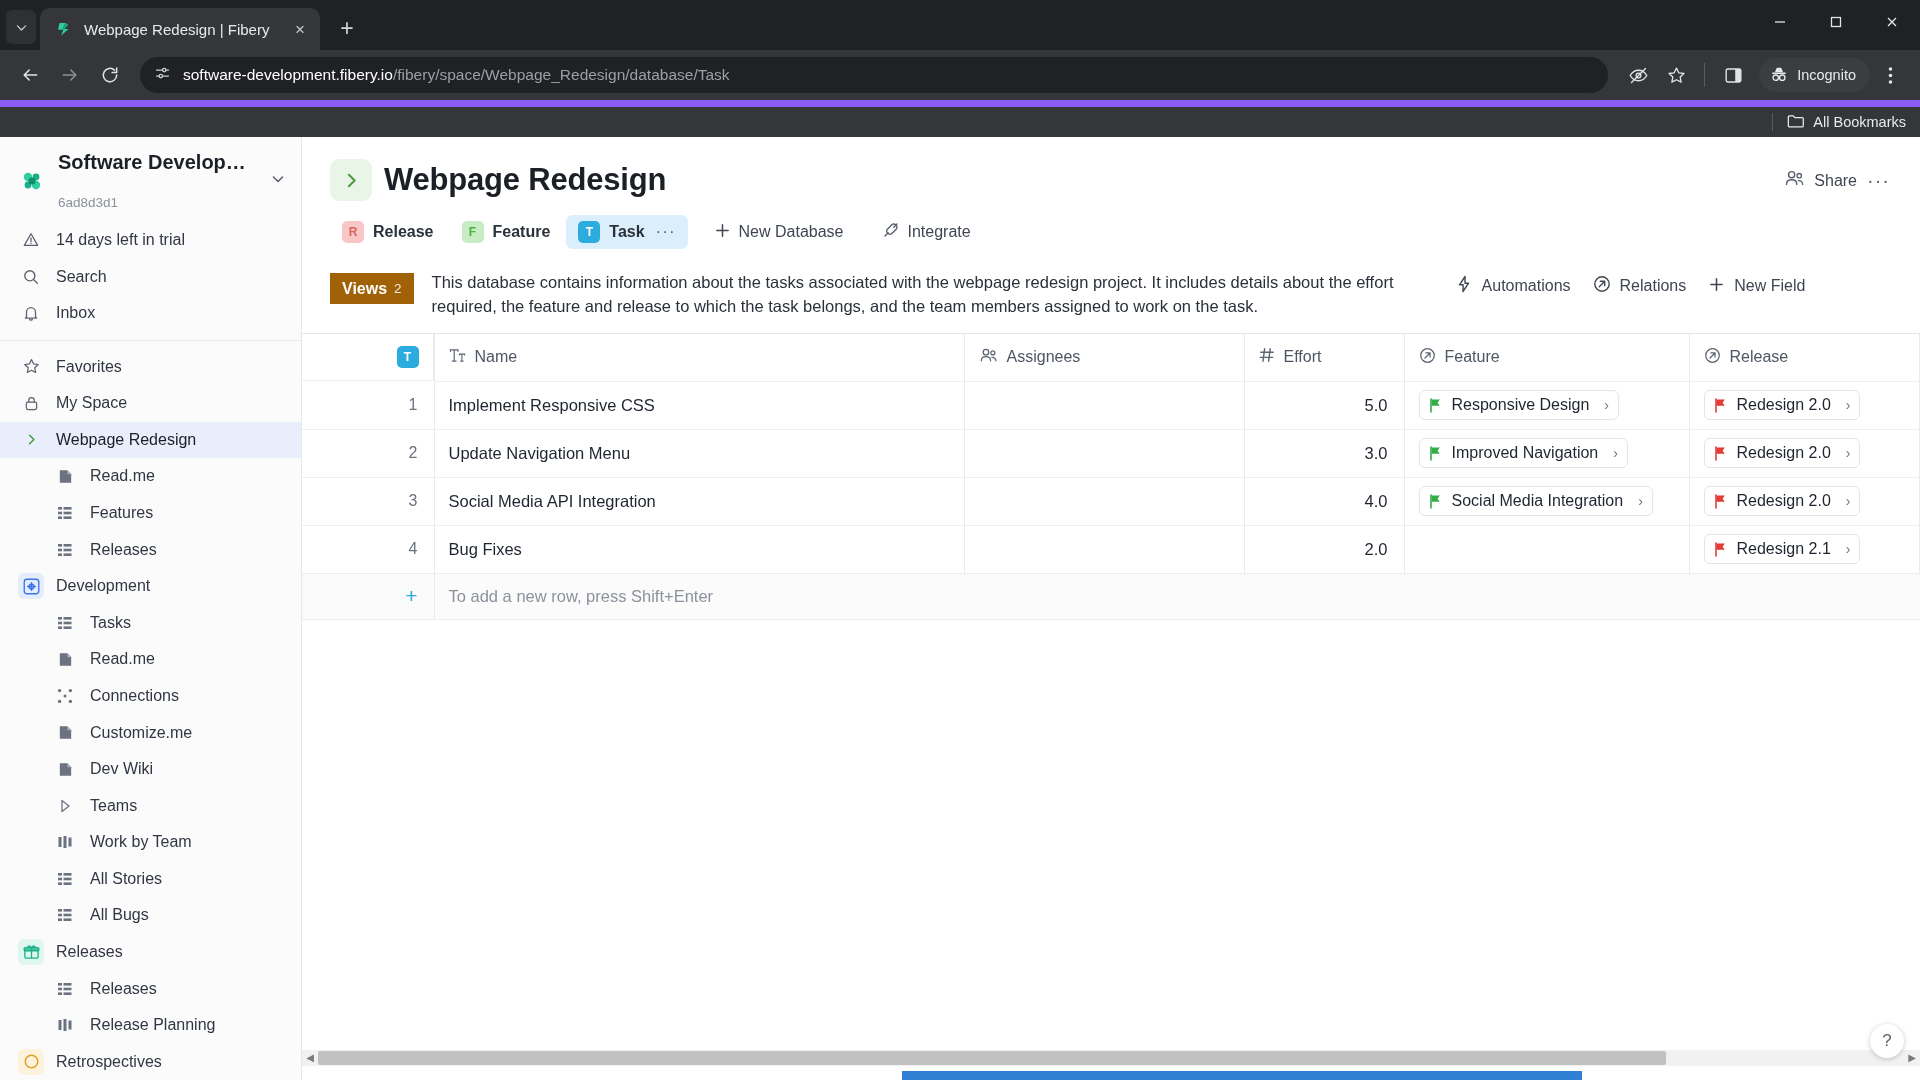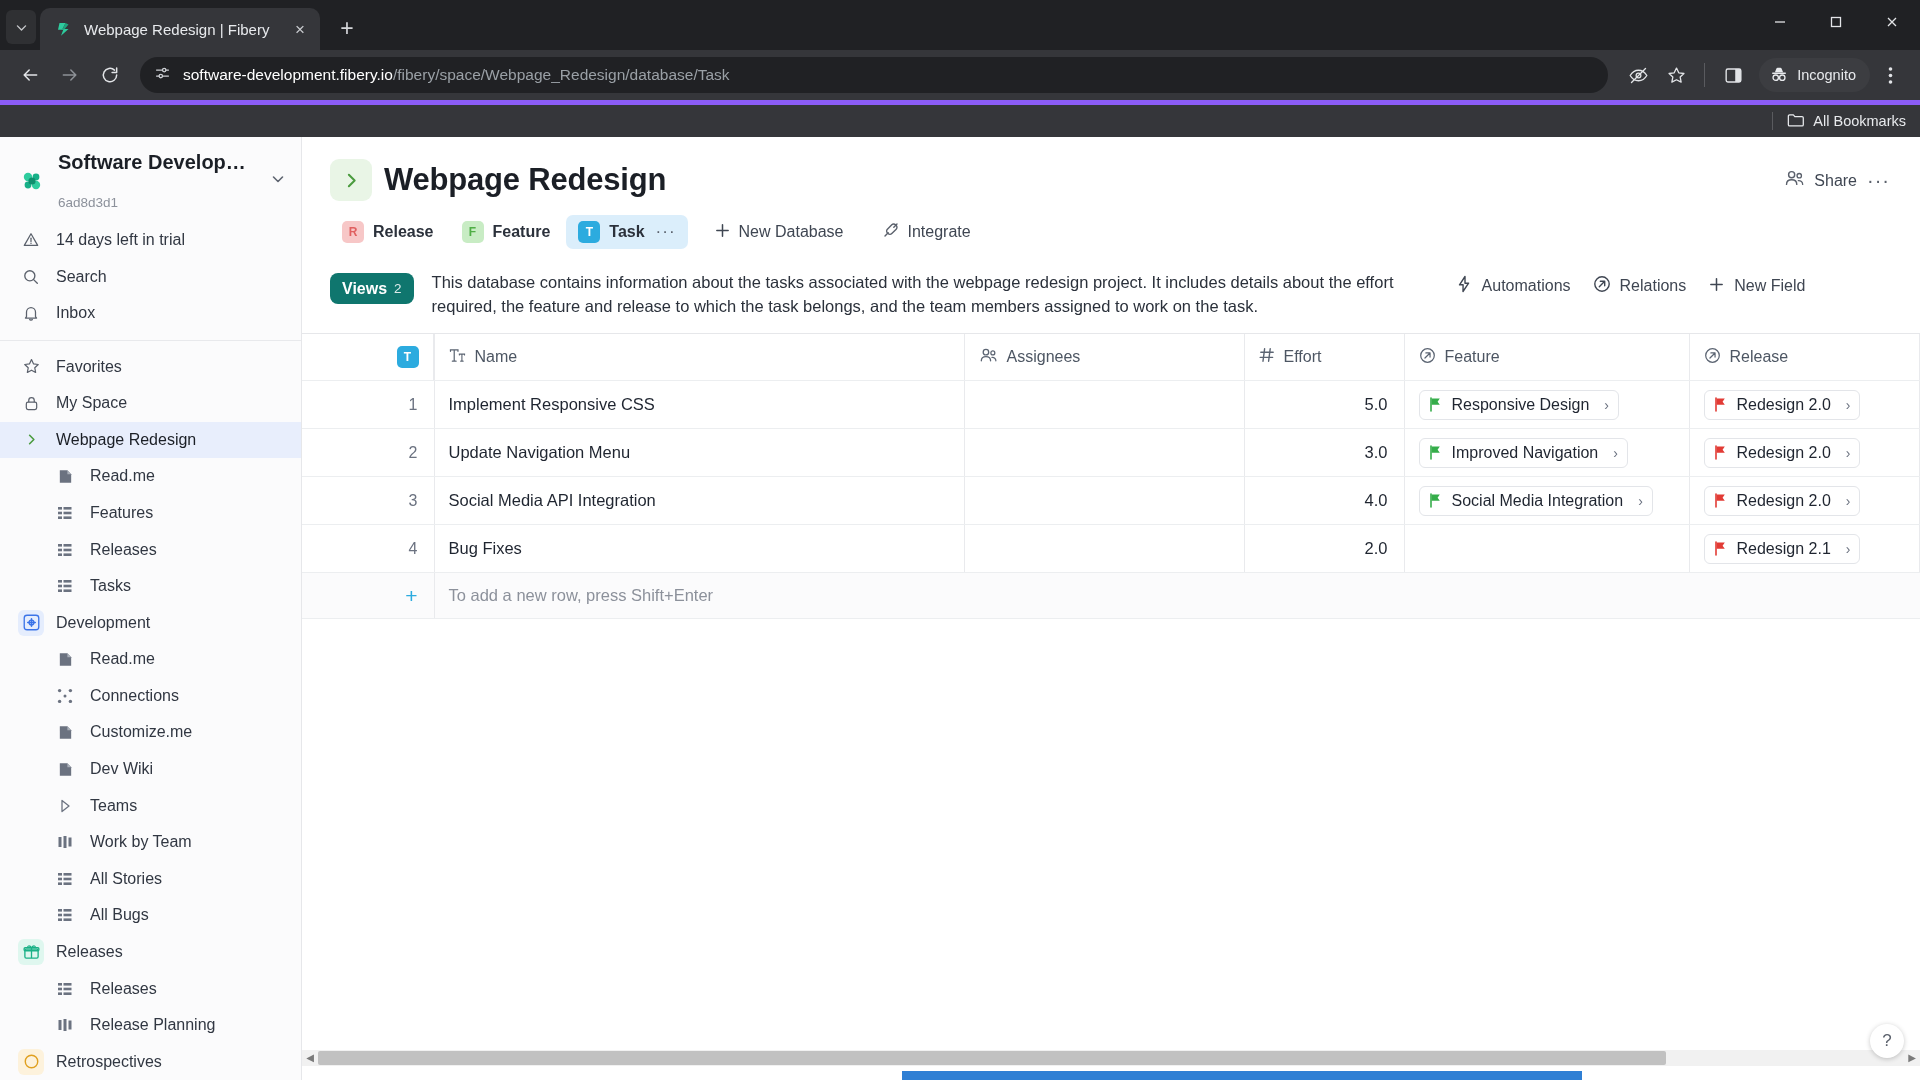--- a/index.html
+++ b/index.html
@@ -61,21 +61,21 @@
   .omni-url .path { color:#9aa0a6; }
   .tb-right { display: flex; align-items: center; gap: 2px; }
   .incognito-pill {
     height: 34px; background: #3c3d41; border-radius: 17px; display: flex; align-items: center;
     gap: 8px; padding: 0 14px 0 10px; color: #e8eaed; font-size: 14.5px; margin-left: 6px;
   }
   .tb-divider { width:1px; height:24px; background:#5a5b5f; margin:0 8px; }
 
   .bookmarkbar {
     height: 38px; background: #35363a; display: flex; align-items: center;
-    justify-content: flex-end; padding-right: 14px; border-top: 5px solid #8b5cf6;
+    justify-content: flex-end; padding-right: 14px; border-top: 7px solid #8b5cf6;
   }
   .bm-sep { width:1px; height:18px; background:#5a5b5f; margin-right:14px; }
   .bm-item { display: flex; align-items: center; gap: 8px; color: #e8eaed; font-size: 14.5px; }
 
   
   .app { flex: 1 1 auto; display: flex; background: #ffffff; overflow: hidden; position: relative; }
 
   
   .sidebar {
     width: 302px; flex: 0 0 302px; background: #fbfbfc;
@@ -139,21 +139,21 @@
   .db-action {
     display:flex; align-items:center; gap:8px; height:34px; padding: 0 12px;
     font-size: 16px; color:#3f4652; margin-left: 10px;
   }
 
   .desc-bar {
     margin: 22px 28px 0 28px; display: flex; align-items: flex-start; gap: 18px;
     padding-bottom: 14px;
   }
   .views-pill {
-    background: #0f766e; color: #ffffff; border-radius: 8px; height: 31px;
+    background: #a16207; color: #ffffff; border-radius: 0; height: 31px;
     display: flex; align-items: center; gap: 7px; padding: 0 12px; flex: 0 0 auto;
     font-size: 16px; font-weight: bold; margin-top: 2px;
   }
   .views-pill .cnt { font-size: 13.5px; font-weight: normal; opacity:.85; }
   .desc-text { flex: 1 1 auto; font-size: 16.5px; color: #2b313b; line-height: 1.45; max-width: 1005px; }
   .desc-actions { display:flex; align-items:center; gap: 22px; flex:0 0 auto; padding-top: 4px; }
   .desc-action { display:flex; align-items:center; gap:9px; font-size:16px; color:#3f4652; }
 
   
   .table-wrap { border-top: 1px solid #e6e7ea; flex: 1 1 auto; overflow: hidden; position: relative; }
@@ -438,43 +438,43 @@
               <rect x="1" y="2" width="4" height="2.6" fill="#6b7280"></rect>
               <rect x="6.5" y="2" width="8" height="2.6" fill="#6b7280"></rect>
               <rect x="1" y="6.7" width="4" height="2.6" fill="#6b7280"></rect>
               <rect x="6.5" y="6.7" width="8" height="2.6" fill="#6b7280"></rect>
               <rect x="1" y="11.4" width="4" height="2.6" fill="#6b7280"></rect>
               <rect x="6.5" y="11.4" width="8" height="2.6" fill="#6b7280"></rect>
             </svg>
         </span>
         <span class="lbl">Releases</span>
       </div>
+      <div class="nav-item nav-space">
+        <span class="space-ic" style="background:#e5edfd">
+          <svg width="17" height="17" viewBox="0 0 18 18">
+              <rect x="1.3" y="1.3" width="15.4" height="15.4" rx="3" stroke="#3b74e8" stroke-width="1.4" fill="none"></rect>
+              <path d="M9 5v8M5 9h8" stroke="#3b74e8" stroke-width="1.6" stroke-linecap="round"></path>
+              <circle cx="9" cy="9" r="2.6" stroke="#3b74e8" stroke-width="1.4" fill="none"></circle>
+            </svg>
+        </span>
+        <span class="lbl">Development</span>
+      </div>
+
       <div class="nav-item nav-child">
         <span class="ic">
           <svg width="16" height="16" viewBox="0 0 16 16">
               <rect x="1" y="2" width="4" height="2.6" fill="#6b7280"></rect>
               <rect x="6.5" y="2" width="8" height="2.6" fill="#6b7280"></rect>
               <rect x="1" y="6.7" width="4" height="2.6" fill="#6b7280"></rect>
               <rect x="6.5" y="6.7" width="8" height="2.6" fill="#6b7280"></rect>
               <rect x="1" y="11.4" width="4" height="2.6" fill="#6b7280"></rect>
               <rect x="6.5" y="11.4" width="8" height="2.6" fill="#6b7280"></rect>
             </svg>
         </span>
         <span class="lbl">Tasks</span>
-      </div>
-
-      <div class="nav-item nav-space">
-        <span class="space-ic" style="background:#e5edfd">
-          <svg width="17" height="17" viewBox="0 0 18 18">
-              <rect x="1.3" y="1.3" width="15.4" height="15.4" rx="3" stroke="#3b74e8" stroke-width="1.4" fill="none"></rect>
-              <path d="M9 5v8M5 9h8" stroke="#3b74e8" stroke-width="1.6" stroke-linecap="round"></path>
-              <circle cx="9" cy="9" r="2.6" stroke="#3b74e8" stroke-width="1.4" fill="none"></circle>
-            </svg>
-        </span>
-        <span class="lbl">Development</span>
       </div>
       <div class="nav-item nav-child">
         <span class="ic">
           <svg width="17" height="17" viewBox="0 0 18 18">
               <path d="M3 2.5h8l4 4v9H3z" fill="#6b7280"></path>
               <path d="M11 2.5v4h4" fill="#aab0b9"></path>
             </svg>
         </span>
         <span class="lbl">Read.me</span>
       </div>

